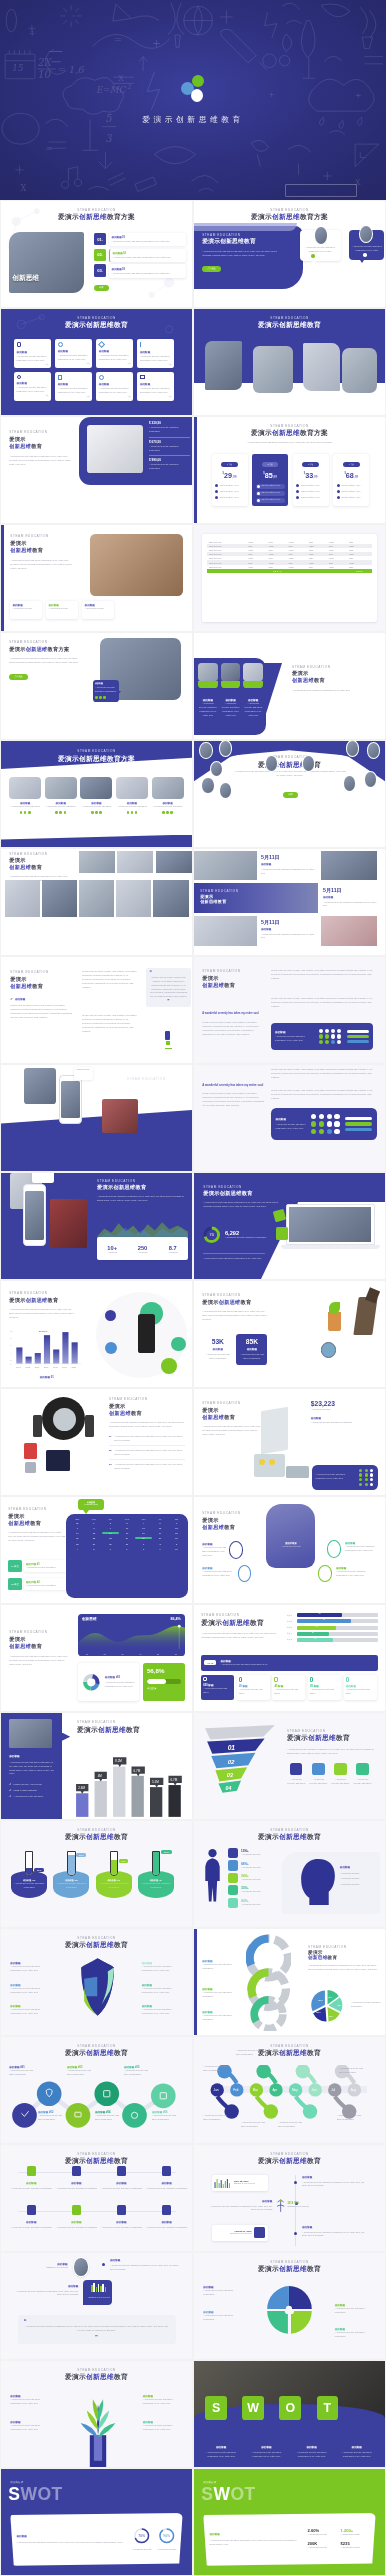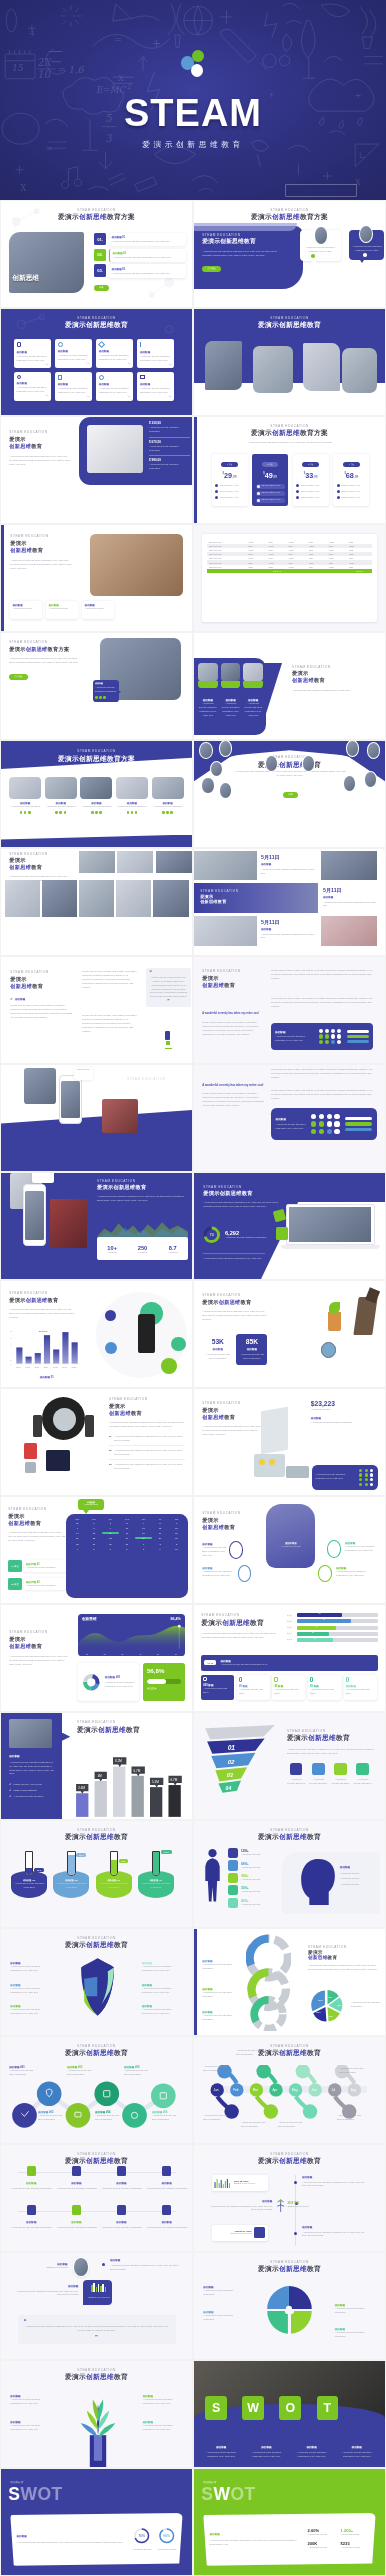--- a/index.html
+++ b/index.html
@@ -169,21 +169,20 @@
         <text x="522" y="188" font-size="14">+</text>
       </g>
     </svg>
 
     <div class="hero-center">
       <div class="logo-bubbles">
         <i class="lb-green"></i>
           <i class="lb-blue"></i>
           <i class="lb-white"></i>
       </div>
-      <div class="hero-title">STEAM</div>
       <div class="hero-sub">爱演示创新思维教育</div>
     </div>
     <div class="hero-botbox"></div>
   </div>
 
   <div class="grid">
 
     <div class="cell">
       <svg class="mol" viewBox="0 0 375 210">
           <g stroke="#dfe0f0" fill="none" stroke-width="1">
@@ -374,21 +373,21 @@
                 <span class="body-xs">Insert Feature Here</span>
               </div>
             <div style="display:flex;gap:1.5px;align-items:center">
                 <i style="width:3.1px;height:3.1px;border-radius:50%;background:#3b3f9e;display:block"></i>
                 <span class="body-xs">Insert Feature Here</span>
               </div>
           </div>
         </div>
         <div style="width:36px;height:52px;padding:3.6px;text-align:center;background:#3b3f9e;border-radius:2.1px">
           <div style="display:inline-block;background:#6468c0;color:#fff;font-size:1.8px;padding:1px 5.7px;border-radius:3.1px">2 等级</div>
-          <div style="margin-top:4.1px"><sup style="font-size:2.6px;color:#fff">$</sup><span style="font-size:7.2px;font-weight:bold;color:#fff">49</span><span style="font-size:3.1px;color:#fff">,99</span></div>
+          <div style="margin-top:4.1px"><sup style="font-size:2.6px;color:#fff">$</sup><span style="font-size:7.2px;font-weight:bold;color:#fff">85</span><span style="font-size:3.1px;color:#fff">,99</span></div>
           <div style="margin-top:4.1px;text-align:left">
             <div style="display:flex;gap:1.5px;align-items:center;margin-bottom:2.1px;background:#5458b5;border-radius:3.1px;padding:0.5px 1px">
                 <i style="width:3.1px;height:3.1px;border-radius:50%;background:#fff;display:block"></i>
                 <span class="body-xs w">Insert Feature Here</span>
               </div>
             <div style="display:flex;gap:1.5px;align-items:center;margin-bottom:2.1px;background:#5458b5;border-radius:3.1px;padding:0.5px 1px">
                 <i style="width:3.1px;height:3.1px;border-radius:50%;background:#fff;display:block"></i>
                 <span class="body-xs w">Insert Feature Here</span>
               </div>
             <div style="display:flex;gap:1.5px;align-items:center;background:#5458b5;border-radius:3.1px;padding:0.5px 1px">

